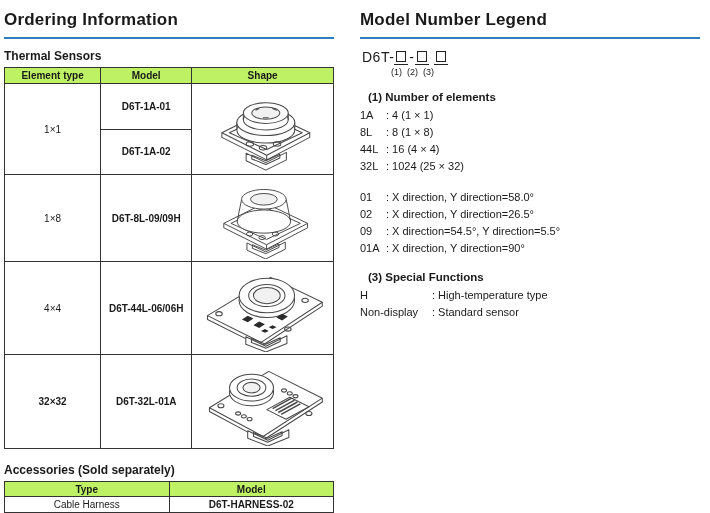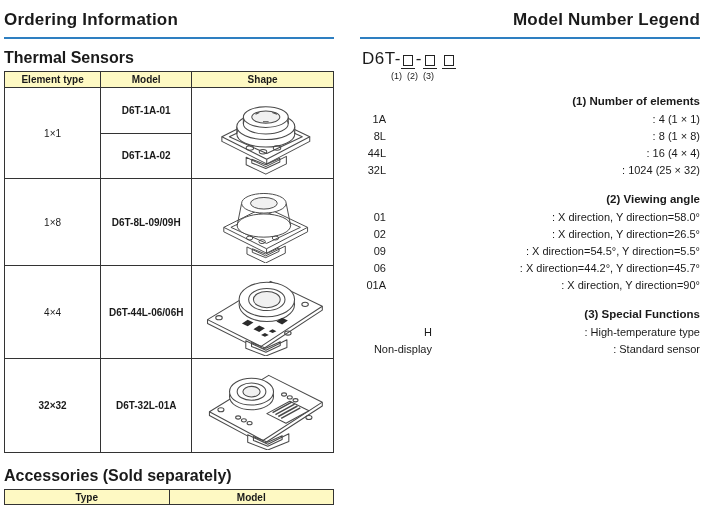--- a/index.html
+++ b/index.html
@@ -4,52 +4,52 @@
 <style>
   html,body{margin:0;padding:0;background:#ffffff;}
   body{
     width:710px;height:513px;overflow:hidden;
     font-family:"Liberation Sans","DejaVu Sans",sans-serif;
     color:#1a1a1a;
     -webkit-font-smoothing:antialiased;
   }
   .page{display:flex;padding:8px 8px 0 4px;box-sizing:border-box;}
   .col-left{width:330px;flex:0 0 330px;}
-  .col-right{width:340px;flex:0 0 340px;margin-left:26px;text-align:right;}
+  .col-right{width:340px;flex:0 0 340px;margin-left:26px;}
 
   .h1{
     font-size:17px;font-weight:bold;letter-spacing:0.2px;
     padding-bottom:7px;border-bottom:2px solid #2e7fc1;margin:2px 0 10px 0;
   }
-  .h2{font-size:16px;font-weight:bold;margin:0 0 4px 0;}
+  .h2{font-size:12px;font-weight:bold;margin:0 0 4px 0;}
 
   
   table{border-collapse:collapse;width:100%;table-layout:fixed;}
   th,td{border:1px solid #333;font-size:10px;text-align:center;vertical-align:middle;padding:0;}
-  th{background:#fef9c3;font-weight:bold;height:15px;}
+  th{background:#bef264;font-weight:bold;height:15px;}
   .model-cell{font-weight:bold;}
   .main-tbl col.c1{width:95px;} .main-tbl col.c2{width:90px;} .main-tbl col.c3{width:140px;}
   .shape-cell{padding:2px;}
   .shape-cell svg{display:block;margin:0 auto;}
 
   .acc-wrap{margin-top:14px;}
   .acc-tbl td{height:15px;}
   .acc-tbl th{height:14px;}
 
   
-  .model-code{margin:8px 0 2px 2px;font-size:17px;display:flex;align-items:flex-end;}
+  .model-code{margin:8px 0 2px 2px;font-size:14px;display:flex;align-items:flex-end;}
   .mc-prefix{letter-spacing:0.5px;}
   .mc-slot{display:inline-block;border-bottom:1px solid #222;padding:0 2px 2px 2px;line-height:0;}
   .mc-box{display:inline-block;width:8px;height:9px;border:1px solid #222;background:#fff;}
   .mc-dash{padding:0 1px;}
   .mc-gap{width:5px;display:inline-block;}
   .mc-labels{margin-left:31px;font-size:9px;display:flex;gap:5px;margin-bottom:14px;}
 
   .legend-section{margin-bottom:14px;}
-  .legend-heading{font-size:11.5px;font-weight:bold;margin:0 0 4px 16px;}
+  .legend-heading{font-size:11.5px;font-weight:bold;margin:0 0 4px 8px;}
   .legend-item{display:flex;font-size:11px;line-height:17px;}
   .lg-code{flex:0 0 26px;}
   .lg-code-wide{flex:0 0 72px;}
   .lg-desc{flex:1;}
 
   .drawing{stroke:#4a4a4a;stroke-width:1.1;fill:none;stroke-linejoin:round;}
   .drawing .fillw{fill:#ffffff;}
   .drawing .fillg{fill:#f1f1f1;}
   .drawing .blk{fill:#2b2b2b;stroke:none;}
 </style>
@@ -187,20 +187,24 @@
       <table class="acc-tbl">
         <colgroup>
             <col style="width:50%">
             <col style="width:50%">
           </colgroup>
         <tbody>
             <tr>
           <th>Type</th>
           <th>Model</th>
         </tr>
+        <tr>
+          <td>Cable Harness</td>
+          <td class="model-cell">D6T-HARNESS-02</td>
+        </tr>
       </tbody>
         </table>
     </div>
   </div>
 
   <div class="col-right">
     <div class="h1">Model Number Legend</div>
 
     <div class="model-code">
       <span class="mc-prefix">D6T-</span>
@@ -230,38 +234,33 @@
         <span class="lg-code">44L</span>
         <span class="lg-desc">: 16 (4 × 4)</span>
       </div>
       <div class="legend-item">
         <span class="lg-code">32L</span>
         <span class="lg-desc">: 1024 (25 × 32)</span>
       </div>
     </div>
 
     <div class="legend-section">
-      <div class="legend-heading">(2) Viewing angle</div>
       <div class="legend-item">
         <span class="lg-code">01</span>
         <span class="lg-desc">: X direction, Y direction=58.0°</span>
       </div>
       <div class="legend-item">
         <span class="lg-code">02</span>
         <span class="lg-desc">: X direction, Y direction=26.5°</span>
       </div>
       <div class="legend-item">
         <span class="lg-code">09</span>
         <span class="lg-desc">: X direction=54.5°, Y direction=5.5°</span>
       </div>
       <div class="legend-item">
-        <span class="lg-code">06</span>
-        <span class="lg-desc">: X direction=44.2°, Y direction=45.7°</span>
-      </div>
-      <div class="legend-item">
         <span class="lg-code">01A</span>
         <span class="lg-desc">: X direction, Y direction=90°</span>
       </div>
     </div>
 
     <div class="legend-section">
       <div class="legend-heading">(3) Special Functions</div>
       <div class="legend-item">
         <span class="lg-code-wide">H</span>
         <span class="lg-desc">: High-temperature type</span>

